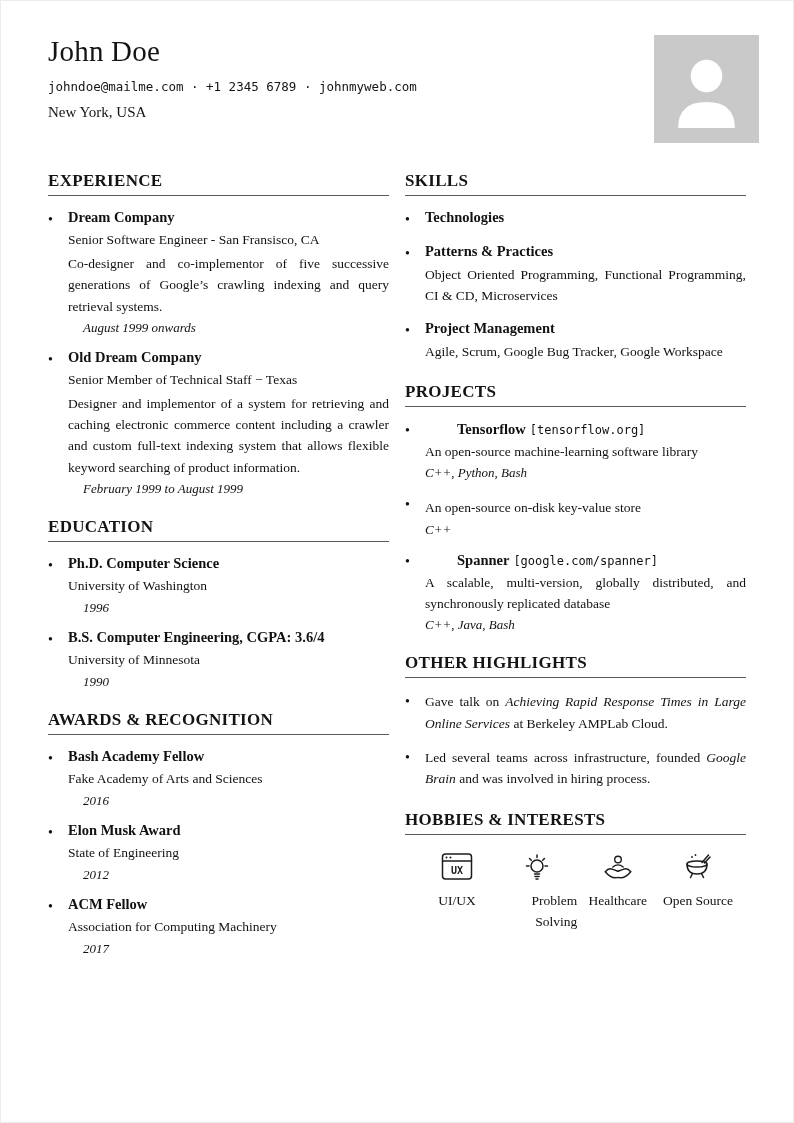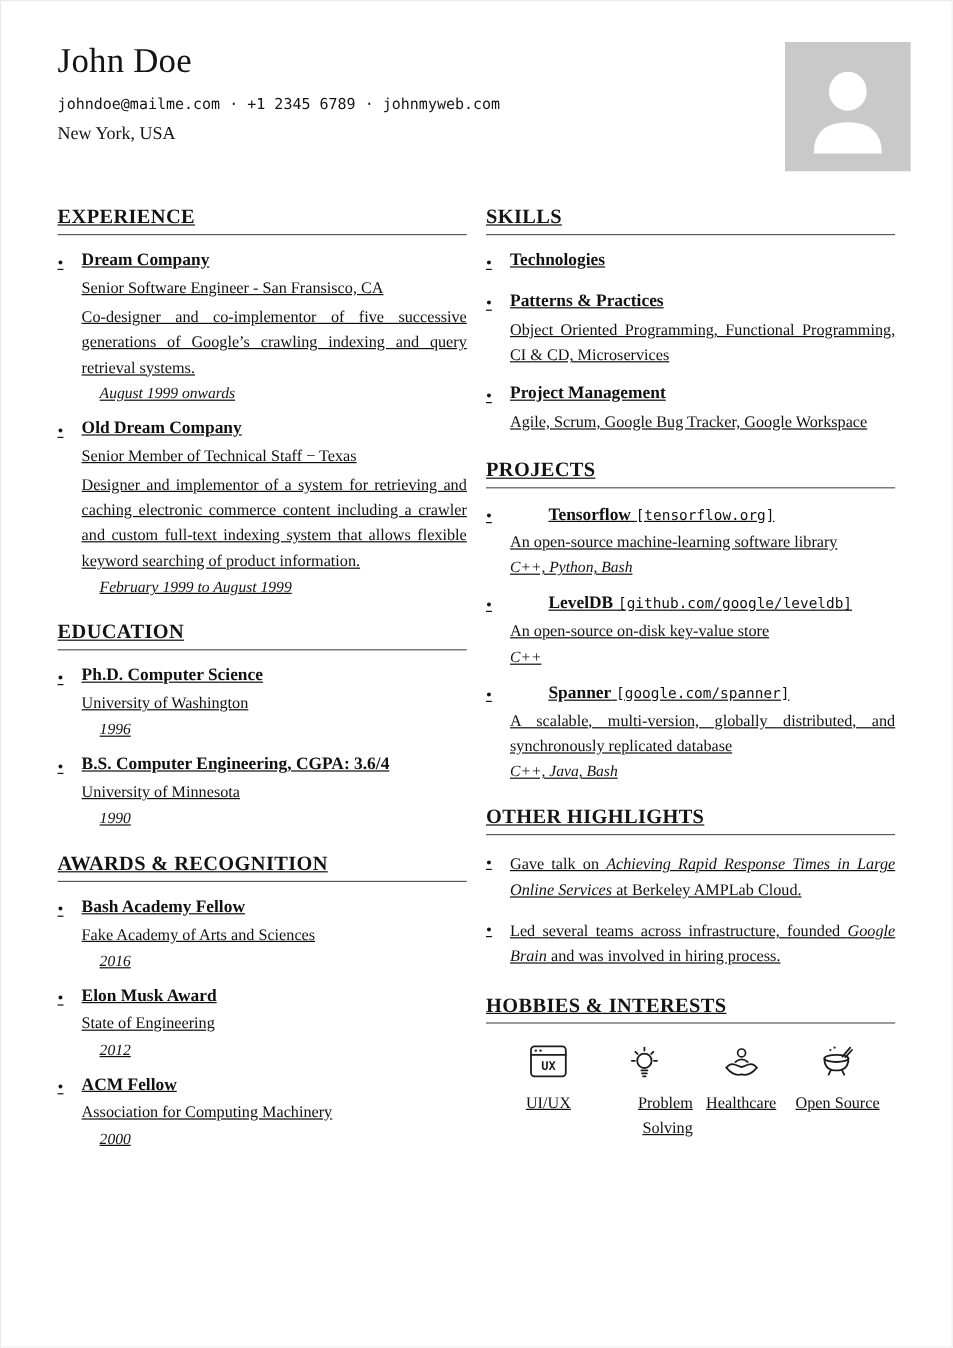--- a/index.html
+++ b/index.html
@@ -14,21 +14,21 @@
     color: #111111;
     overflow: hidden;
   }
   
   .header { display: flex; justify-content: space-between; align-items: flex-start; padding: 34px 34px 0 47px; }
   .name { font-size: 29px; font-weight: 500; letter-spacing: 0.2px; color: #141414; }
   .contact { font-family: "DejaVu Sans Mono", "Liberation Mono", monospace; font-size: 12.5px; margin-top: 11px; color: #141414; }
   .location { font-size: 15px; margin-top: 10px; color: #141414; }
   .photo { width: 105px; height: 108px; flex: 0 0 105px; }
   
-  .columns { display: flex; gap: 16px; padding: 0 47px; margin-top: 28px; text-decoration: underline; }
+  .columns { display: flex; gap: 16px; padding: 0 47px; margin-top: 28px; }
   .col { flex: 1; min-width: 0; }
   section { margin-bottom: 20px; }
   .sec-title {
     font-size: 17px; font-weight: 700; letter-spacing: 0.3px;
     padding-bottom: 4px; margin-bottom: 13px;
     border-bottom: 1.5px solid #5a5a5a;
     color: #141414;
   }
   
   .item { display: flex; margin-bottom: 13px; }
@@ -138,21 +138,21 @@
             <div class="item-title">Elon Musk Award</div>
             <div class="item-sub">State of Engineering</div>
             <div class="item-date">2012</div>
           </div>
         </div>
 
         <div class="item">
           <div class="item-body">
             <div class="item-title">ACM Fellow</div>
             <div class="item-sub">Association for Computing Machinery</div>
-            <div class="item-date">2000</div>
+            <div class="item-date">2017</div>
           </div>
         </div>
       </section>
 
     </div>
 
     <div class="col">
 
       <section>
         <div class="sec-title">SKILLS</div>
@@ -188,25 +188,20 @@
               <span> </span>
               <a class="proj-link" href="#">[tensorflow.org]</a>
             </div>
             <div class="proj-desc">An open-source machine-learning software library</div>
             <div class="proj-tech">C++, Python, Bash</div>
           </div>
         </div>
 
         <div class="item">
           <div class="item-body">
-            <div>
-              <span class="proj-name">LevelDB</span>
-              <span> </span>
-              <a class="proj-link" href="#">[github.com/google/leveldb]</a>
-            </div>
             <div class="proj-desc">An open-source on-disk key-value store</div>
             <div class="proj-tech">C++</div>
           </div>
         </div>
 
         <div class="item">
           <div class="item-body">
             <div>
               <span class="proj-name">Spanner</span>
               <span> </span>

